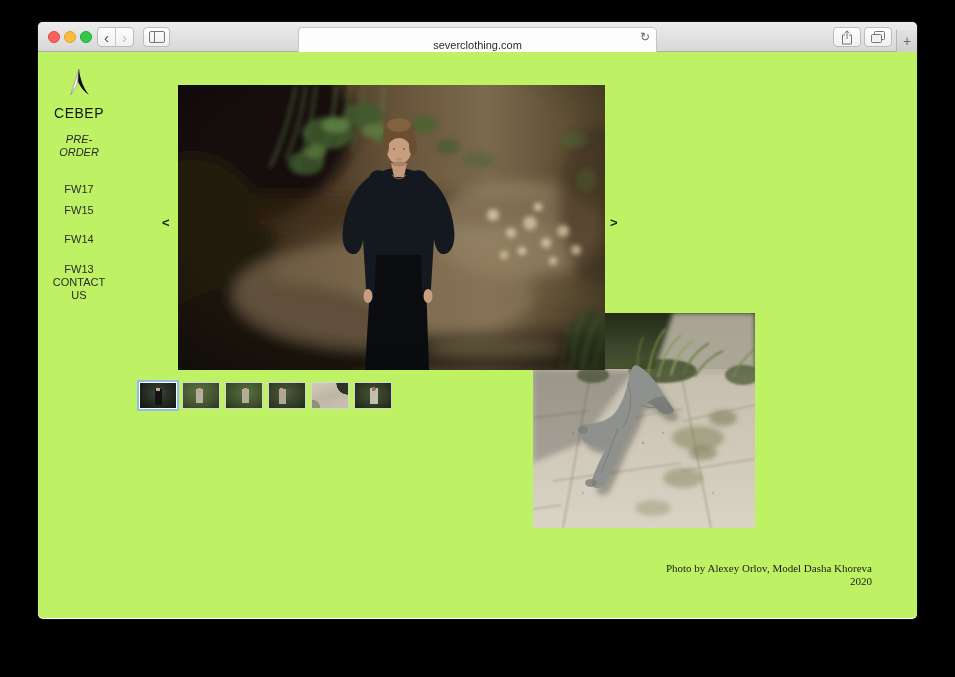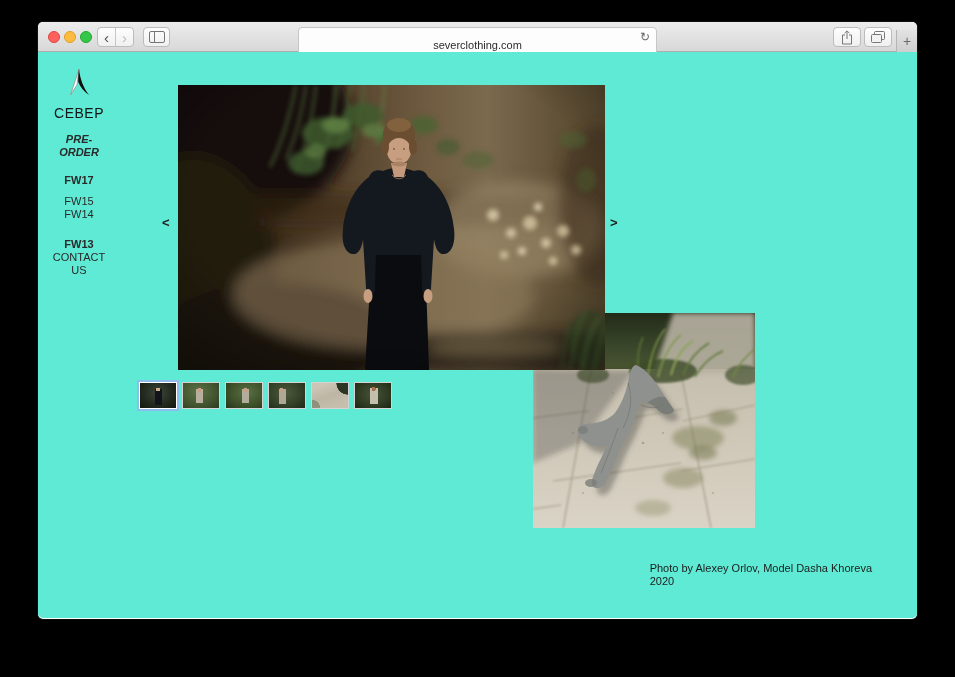--- a/index.html
+++ b/index.html
@@ -38,30 +38,30 @@
               display:flex; align-items:center; justify-content:center;
               font-size:11px; color:#2b2b2b; cursor:text; }
   .reload { position:absolute; right:6px; top:2px; font-size:12px; color:#666; cursor:pointer; }
 
   .plusbtn { position:absolute; right:0; top:8px; width:21px; height:22px;
              background:linear-gradient(#e2e2e2,#cfcfcf); border-left:1px solid #b5b5b5;
              display:flex; align-items:center; justify-content:center;
              font-size:14px; color:#6b6b6b; cursor:pointer; }
 
   
-  .content { position:relative; height:566px; background:#5eead4;
+  .content { position:relative; height:566px; background:#bef264;
              border-radius:0 0 5px 5px; overflow:hidden; }
 
   .sidebar { position:absolute; left:12px; top:16px; width:58px; text-align:center; }
   .logo { display:block; margin:0 auto 9px; cursor:pointer; }
   .brand { font-size:14px; letter-spacing:.5px; color:#151515; margin-bottom:12px; cursor:pointer; }
   .nav-item { font-size:11px; line-height:13px; color:#2a2a2a; margin-bottom:8px; cursor:pointer; }
-  .nav-item.bi { font-weight:bold; font-style:italic; margin-bottom:15px; }
-  .nav-item.b  { font-weight:bold; }
-  .nav-item.mb9  { margin-bottom:0; }
+  .nav-item.bi { font-weight:normal; font-style:italic; margin-bottom:24px; }
+  .nav-item.b  { font-weight:normal; }
+  .nav-item.mb9  { margin-bottom:16px; }
   .nav-item.mb10 { margin-bottom:17px; }
   .nav-item.mb13 { margin-bottom:0; }
 
   .photo-main { position:absolute; left:140px; top:33px; width:427px; height:285px; z-index:3; }
   .photo-second { position:absolute; left:495px; top:261px; width:222px; height:215px; z-index:2; }
   .photo-main svg, .photo-second svg { display:block; }
 
   .arrow { position:absolute; z-index:4; font-size:13px; font-weight:bold; color:#1d1d1d; cursor:pointer; }
   .arrow.prev { left:124px; top:163px; }
   .arrow.next { left:572px; top:163px; }
@@ -88,22 +88,22 @@
         radial-gradient(ellipse at 45% 40%, #4c5a3c 0%, #333f27 60%, #1f2817 100%); }
   .t5 { background:
         radial-gradient(circle at 100% 0%, #2c3423 0 26%, transparent 27%),
         radial-gradient(circle at 0% 100%, #55604073 0 18%, transparent 19%),
         linear-gradient(160deg, #cdc6b6 15%, #bdb6a5 50%, #c6bfae 85%); }
   .t6 { background:
         radial-gradient(circle 2.2px at 52% 24%, #a5704c 97%, transparent),
         linear-gradient(#c4beae,#c4beae) 52% 58%/8px 16px no-repeat,
         radial-gradient(ellipse at 50% 45%, #465438 0%, #2e3a22 60%, #1c2414 100%); }
 
-  .caption { position:absolute; right:45px; top:510px; 
-             font-size:11px; line-height:13px; color:#1c1c1c; z-index:4; }
+  .caption { position:absolute; right:45px; top:510px; text-align:right;
+             font-size:11px; line-height:13px; color:#1c1c1c; z-index:4;font-family:Liberation Serif, serif; }
 </style>
 </head>
 <body>
 
 <div class="stage">
   <div class="window">
 
     <div class="toolbar">
       <div class="traffic">
         <span class="light red"></span>

